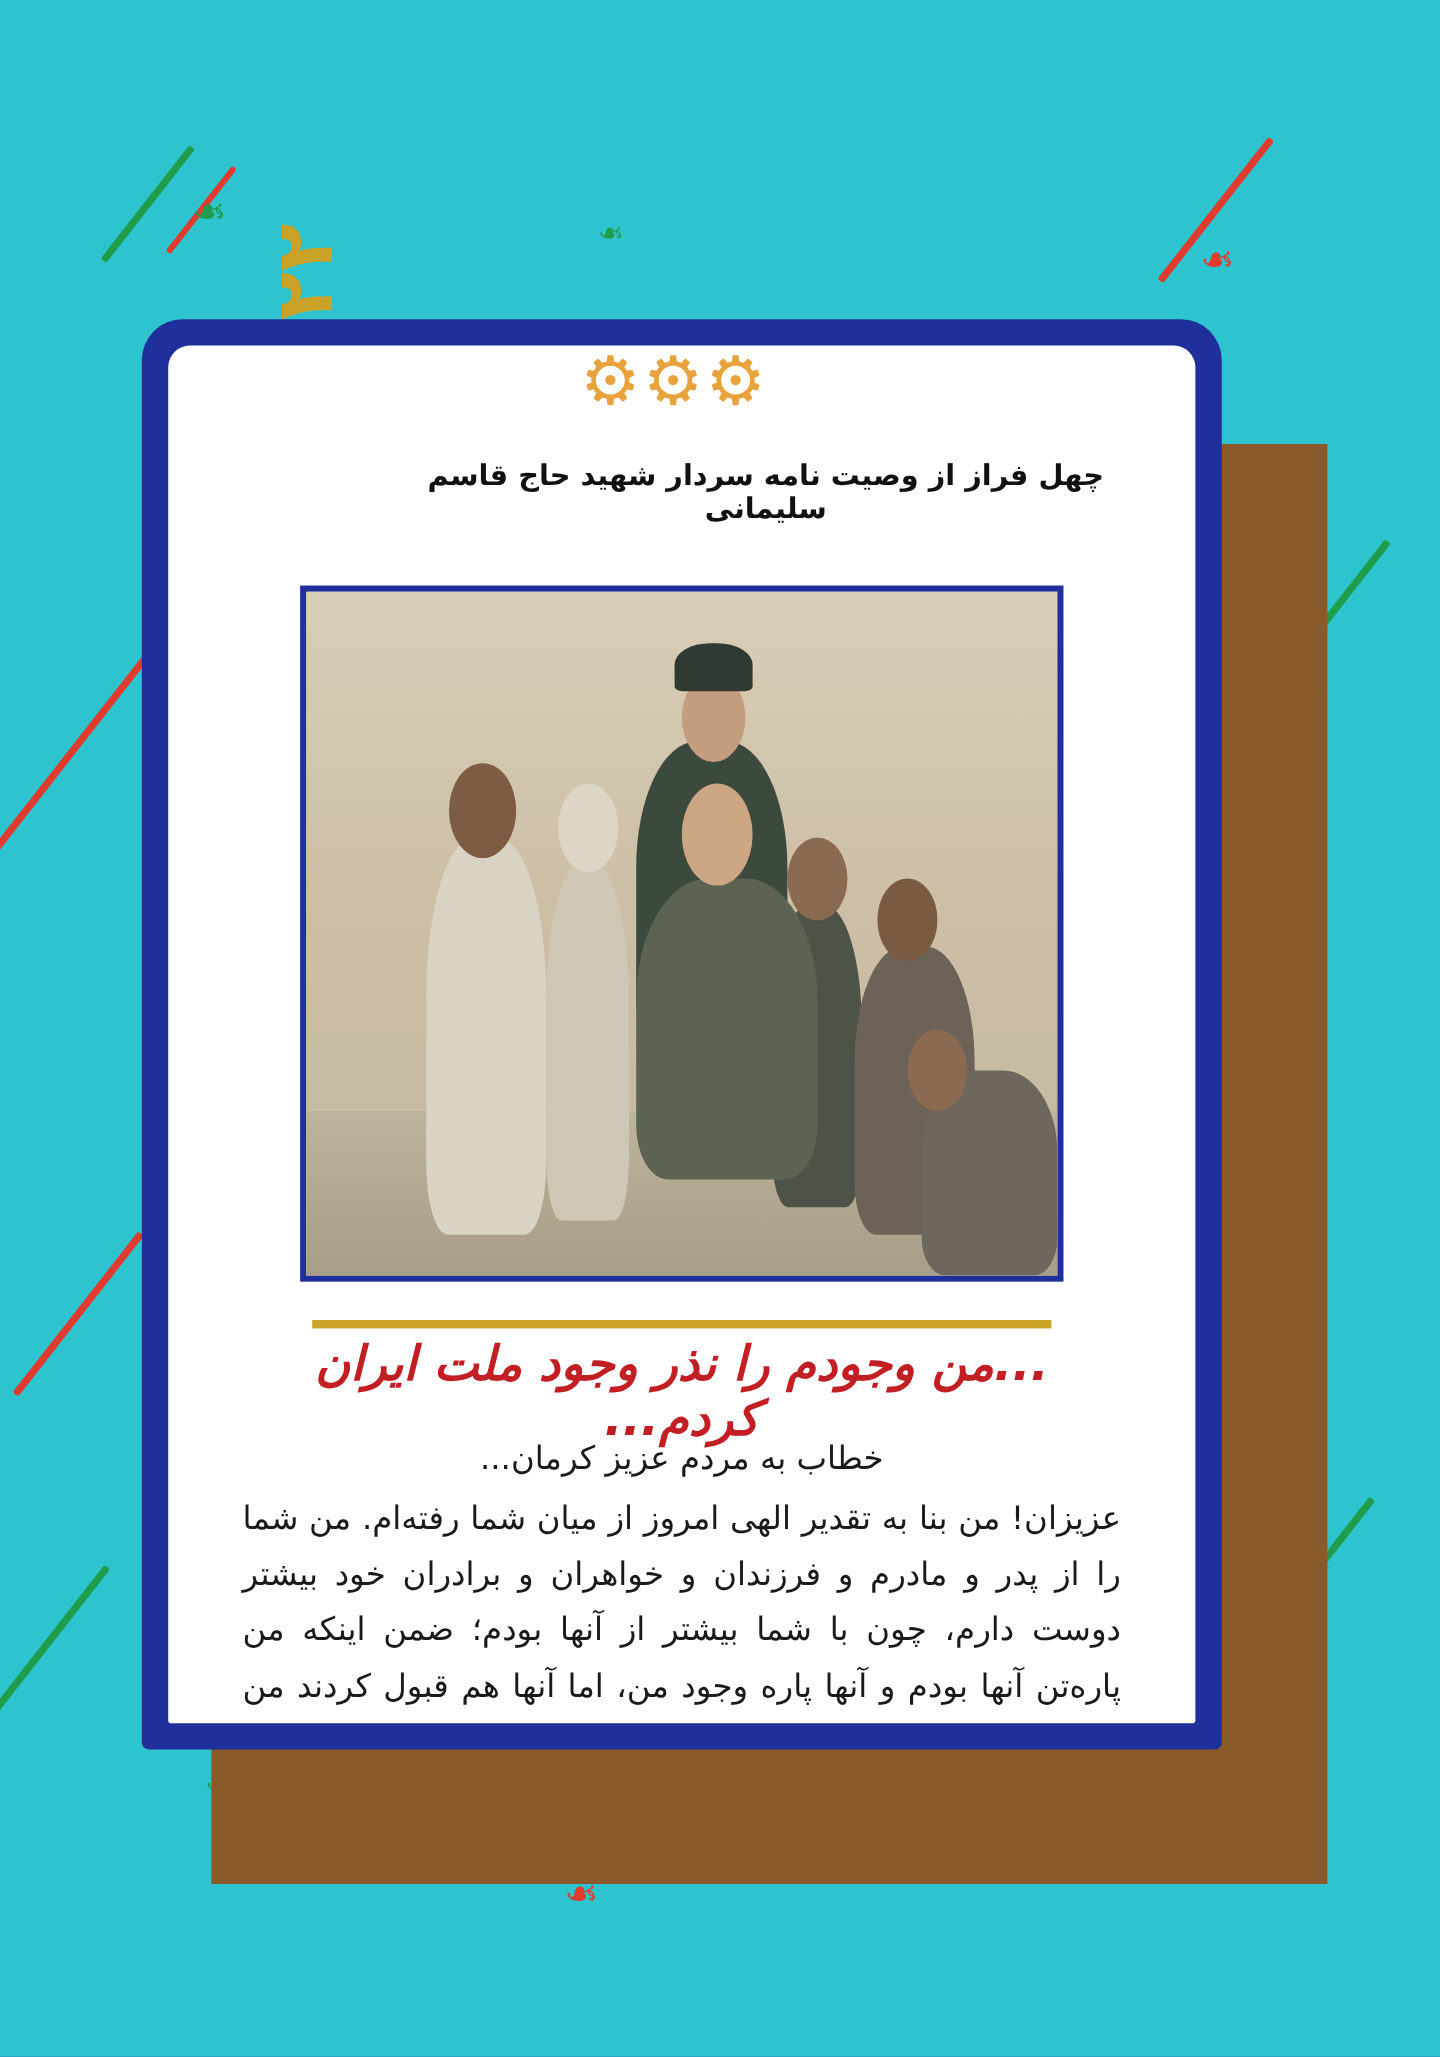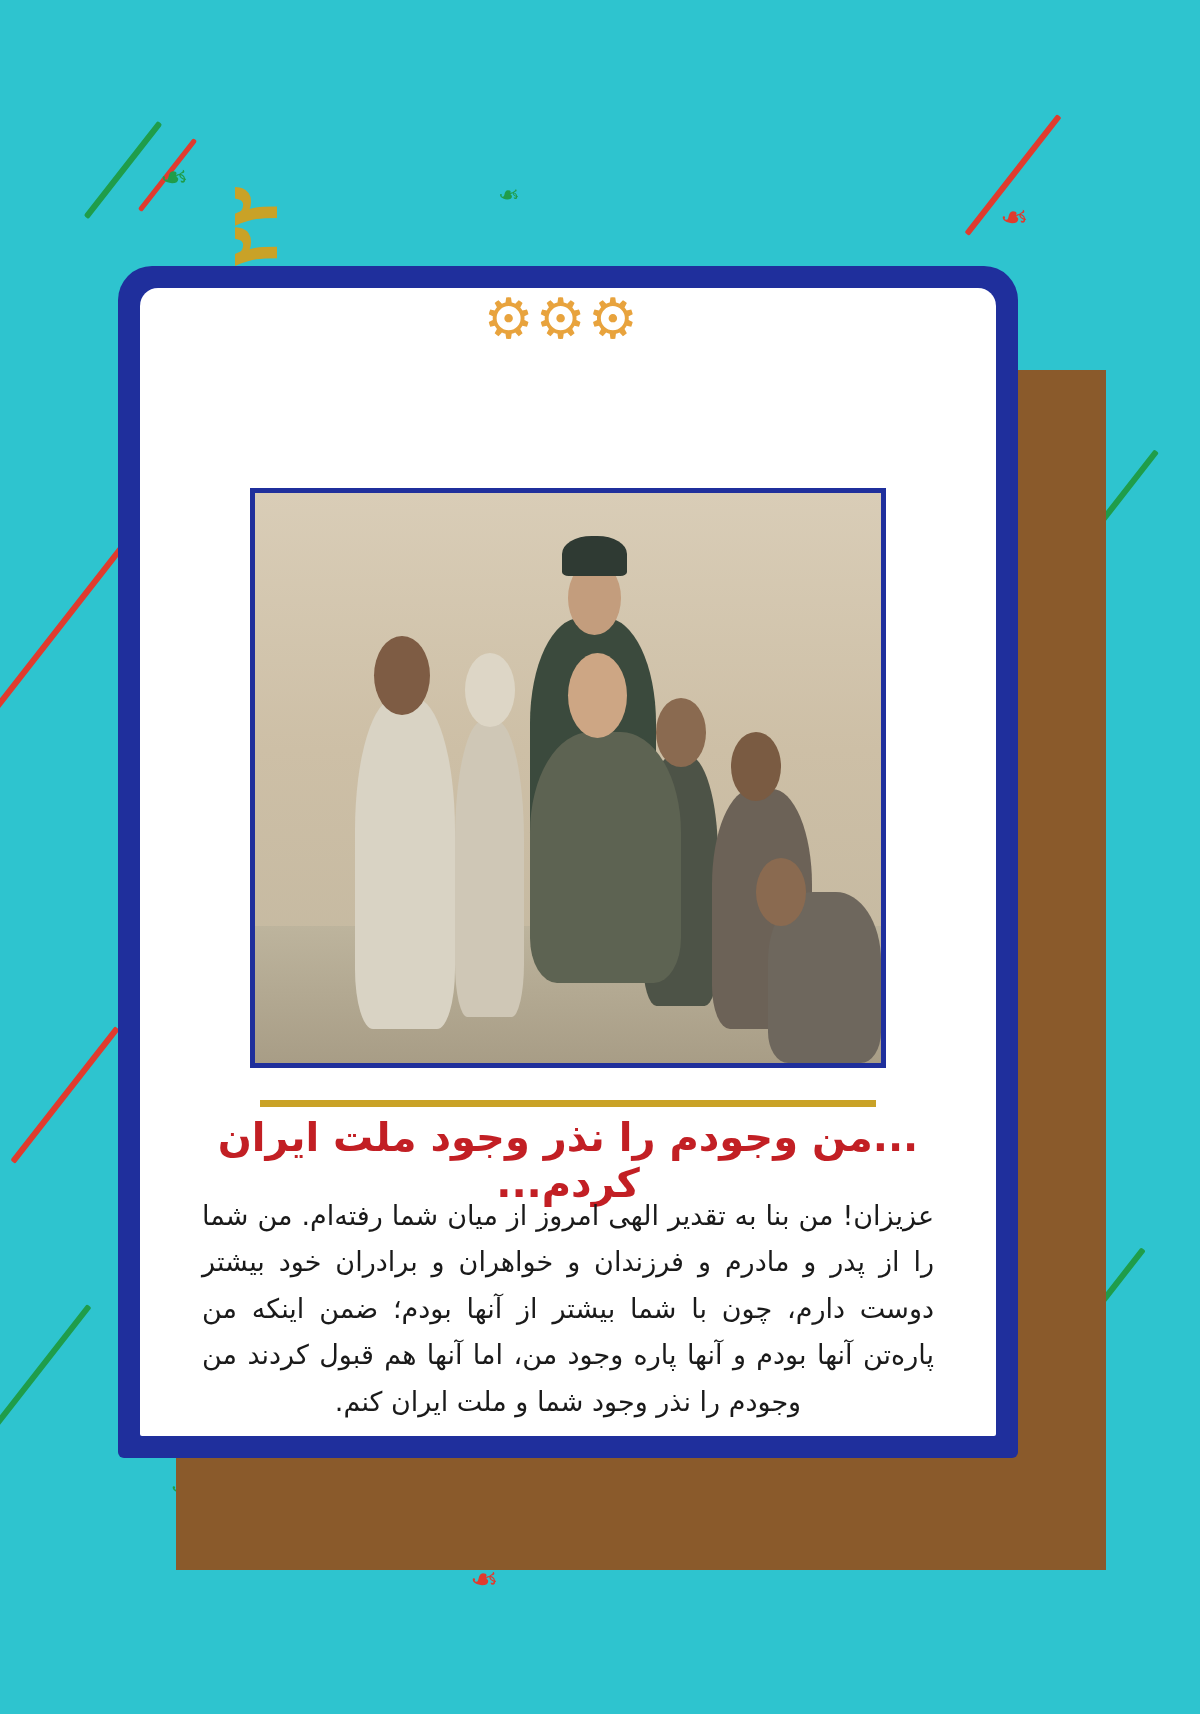--- a/index.html
+++ b/index.html
@@ -180,20 +180,21 @@
   .quote {
     position: absolute;
     left: 60px;
     right: 60px;
     top: 826px;
     text-align: center;
     color: #c21f24;
     font-size: 40px;
     font-weight: bold;
     letter-spacing: -1px;
+    font-style: italic;
   }
 
   
   .body-text {
     position: absolute;
     left: 62px;
     right: 62px;
     top: 905px;
     color: #1a1a1a;
     font-size: 27px;
@@ -275,22 +276,24 @@
 
         <div class="fig" style="left:44%; top:42%; width:24%; height:44%; background:#5d6352;"></div>
         <div class="head" style="left:50%; top:28%; width:9.5%; height:15%; background:#cda684;"></div>
       </div>
     </div>
 
     <div class="quote-rule"></div>
     <div class="quote">...من وجودم را نذر وجود ملت ایران کردم...</div>
 
     <div class="body-text">
+      <span class="body-lead">خطاب به مردم عزیز کرمان...</span>
       <span>عزیزان! من بنا به تقدیر الهی امروز از میان شما رفته‌ام. من شما را از پدر و مادرم و فرزندان و خواهران و برادران خود بیشتر دوست دارم، چون با شما بیشتر از آنها بودم؛ ضمن اینکه من پاره‌تن آنها بودم و آنها پاره وجود من، اما آنها هم قبول کردند من وجودم را نذر وجود شما و ملت ایران کنم.</span>
     </div>
 
   </div>
 </div>
 
 <div class="masthead">
   <div class="mast-num">۲۲</div>
   <div class="mast-lamp">⚙⚙⚙</div>
+  <div class="mast-sub">چهل فراز از وصیت نامه سردار شهید حاج قاسم سلیمانی</div>
 </div>
 
 </body></html>

